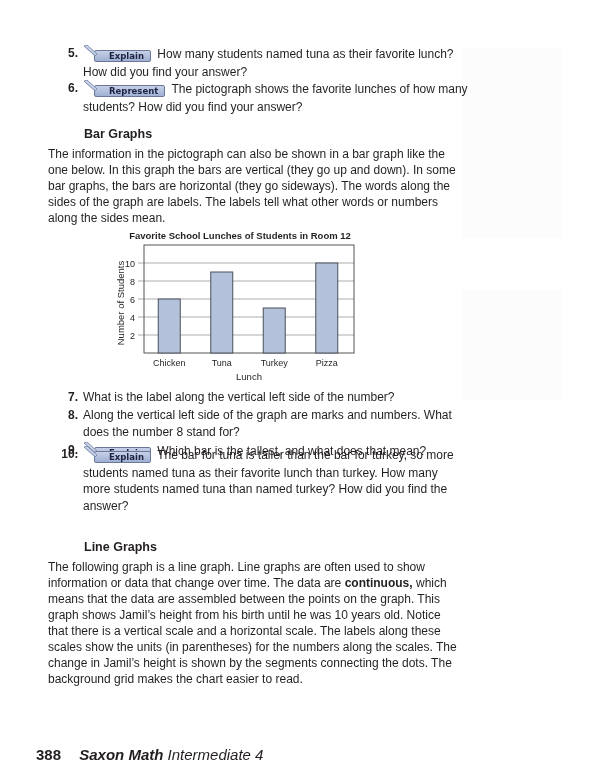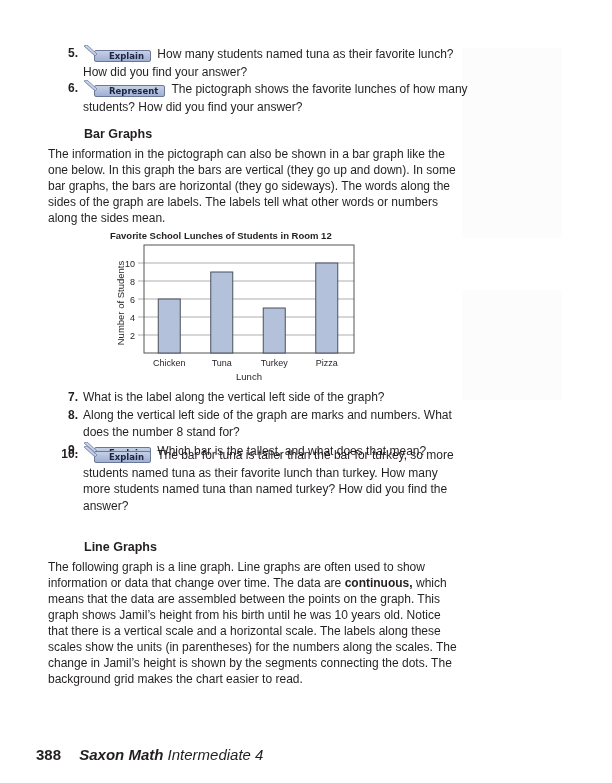--- a/index.html
+++ b/index.html
@@ -28,21 +28,21 @@
     border: 1px solid #6a7796; border-radius: 2px;
   }
   .heading {
     position: absolute; left: 48px; font-weight: bold; font-size: 12.5px; padding-left: 36px;
   }
   .para {
     position: absolute; left: 48px; width: 410px; font-size: 12px; line-height: 16px;
   }
   .para b { font-weight: bold; }
   .chart-title {
-    position: absolute; left: 110px; width: 260px; top: 230px; 
+    position: absolute; left: 110px; width: 260px; top: 230px; text-align: center;
     font-size: 9.5px; font-weight: bold;
   }
   #chart { position: absolute; left: 100px; top: 240px; }
   .footer {
     position: absolute; top: 746px; left: 36px; font-size: 15px; font-weight: bold;
   }
   .footer .book { margin-left: 14px; font-style: italic; }
   .footer .book .sub { font-weight: normal; }
   .ghost {
     position: absolute; left: 462px; width: 100px; background: #fdfcfd;
@@ -107,21 +107,21 @@
     <rect x="163.25" y="68" width="22" height="45" fill="#b3c1da" stroke="#4a505c" stroke-width="1"></rect>
     <text x="174.25" y="126" text-anchor="middle" font-size="9" fill="#231f20" font-family="Liberation Sans, sans-serif">Turkey</text>
     <rect x="215.75" y="23" width="22" height="90" fill="#b3c1da" stroke="#4a505c" stroke-width="1"></rect>
     <text x="226.75" y="126" text-anchor="middle" font-size="9" fill="#231f20" font-family="Liberation Sans, sans-serif">Pizza</text>
     <text x="149" y="140" text-anchor="middle" font-size="9.5" fill="#231f20" font-family="Liberation Sans, sans-serif">Lunch</text>
     <text x="0" y="0" text-anchor="middle" font-size="9.5" fill="#231f20" font-family="Liberation Sans, sans-serif" transform="translate(24,63) rotate(-90)">Number of Students</text>
   </svg>
 
 <div class="q" style="top:389px;">
   <span class="num">7.</span>
-  <div class="body"><span>What is the label along the vertical left side of the graph?</span></div>
+  <div class="body"><span>What is the label along the vertical left side of the number?</span></div>
 </div>
 
 <div class="q" style="top:407px;">
   <span class="num">8.</span>
   <div class="body"><span>Along the vertical left side of the graph are marks and numbers. What does the number 8 stand for?</span></div>
 </div>
 
 <div class="q" style="top:442px;">
   <span class="num">9.</span>
   <div class="body">

